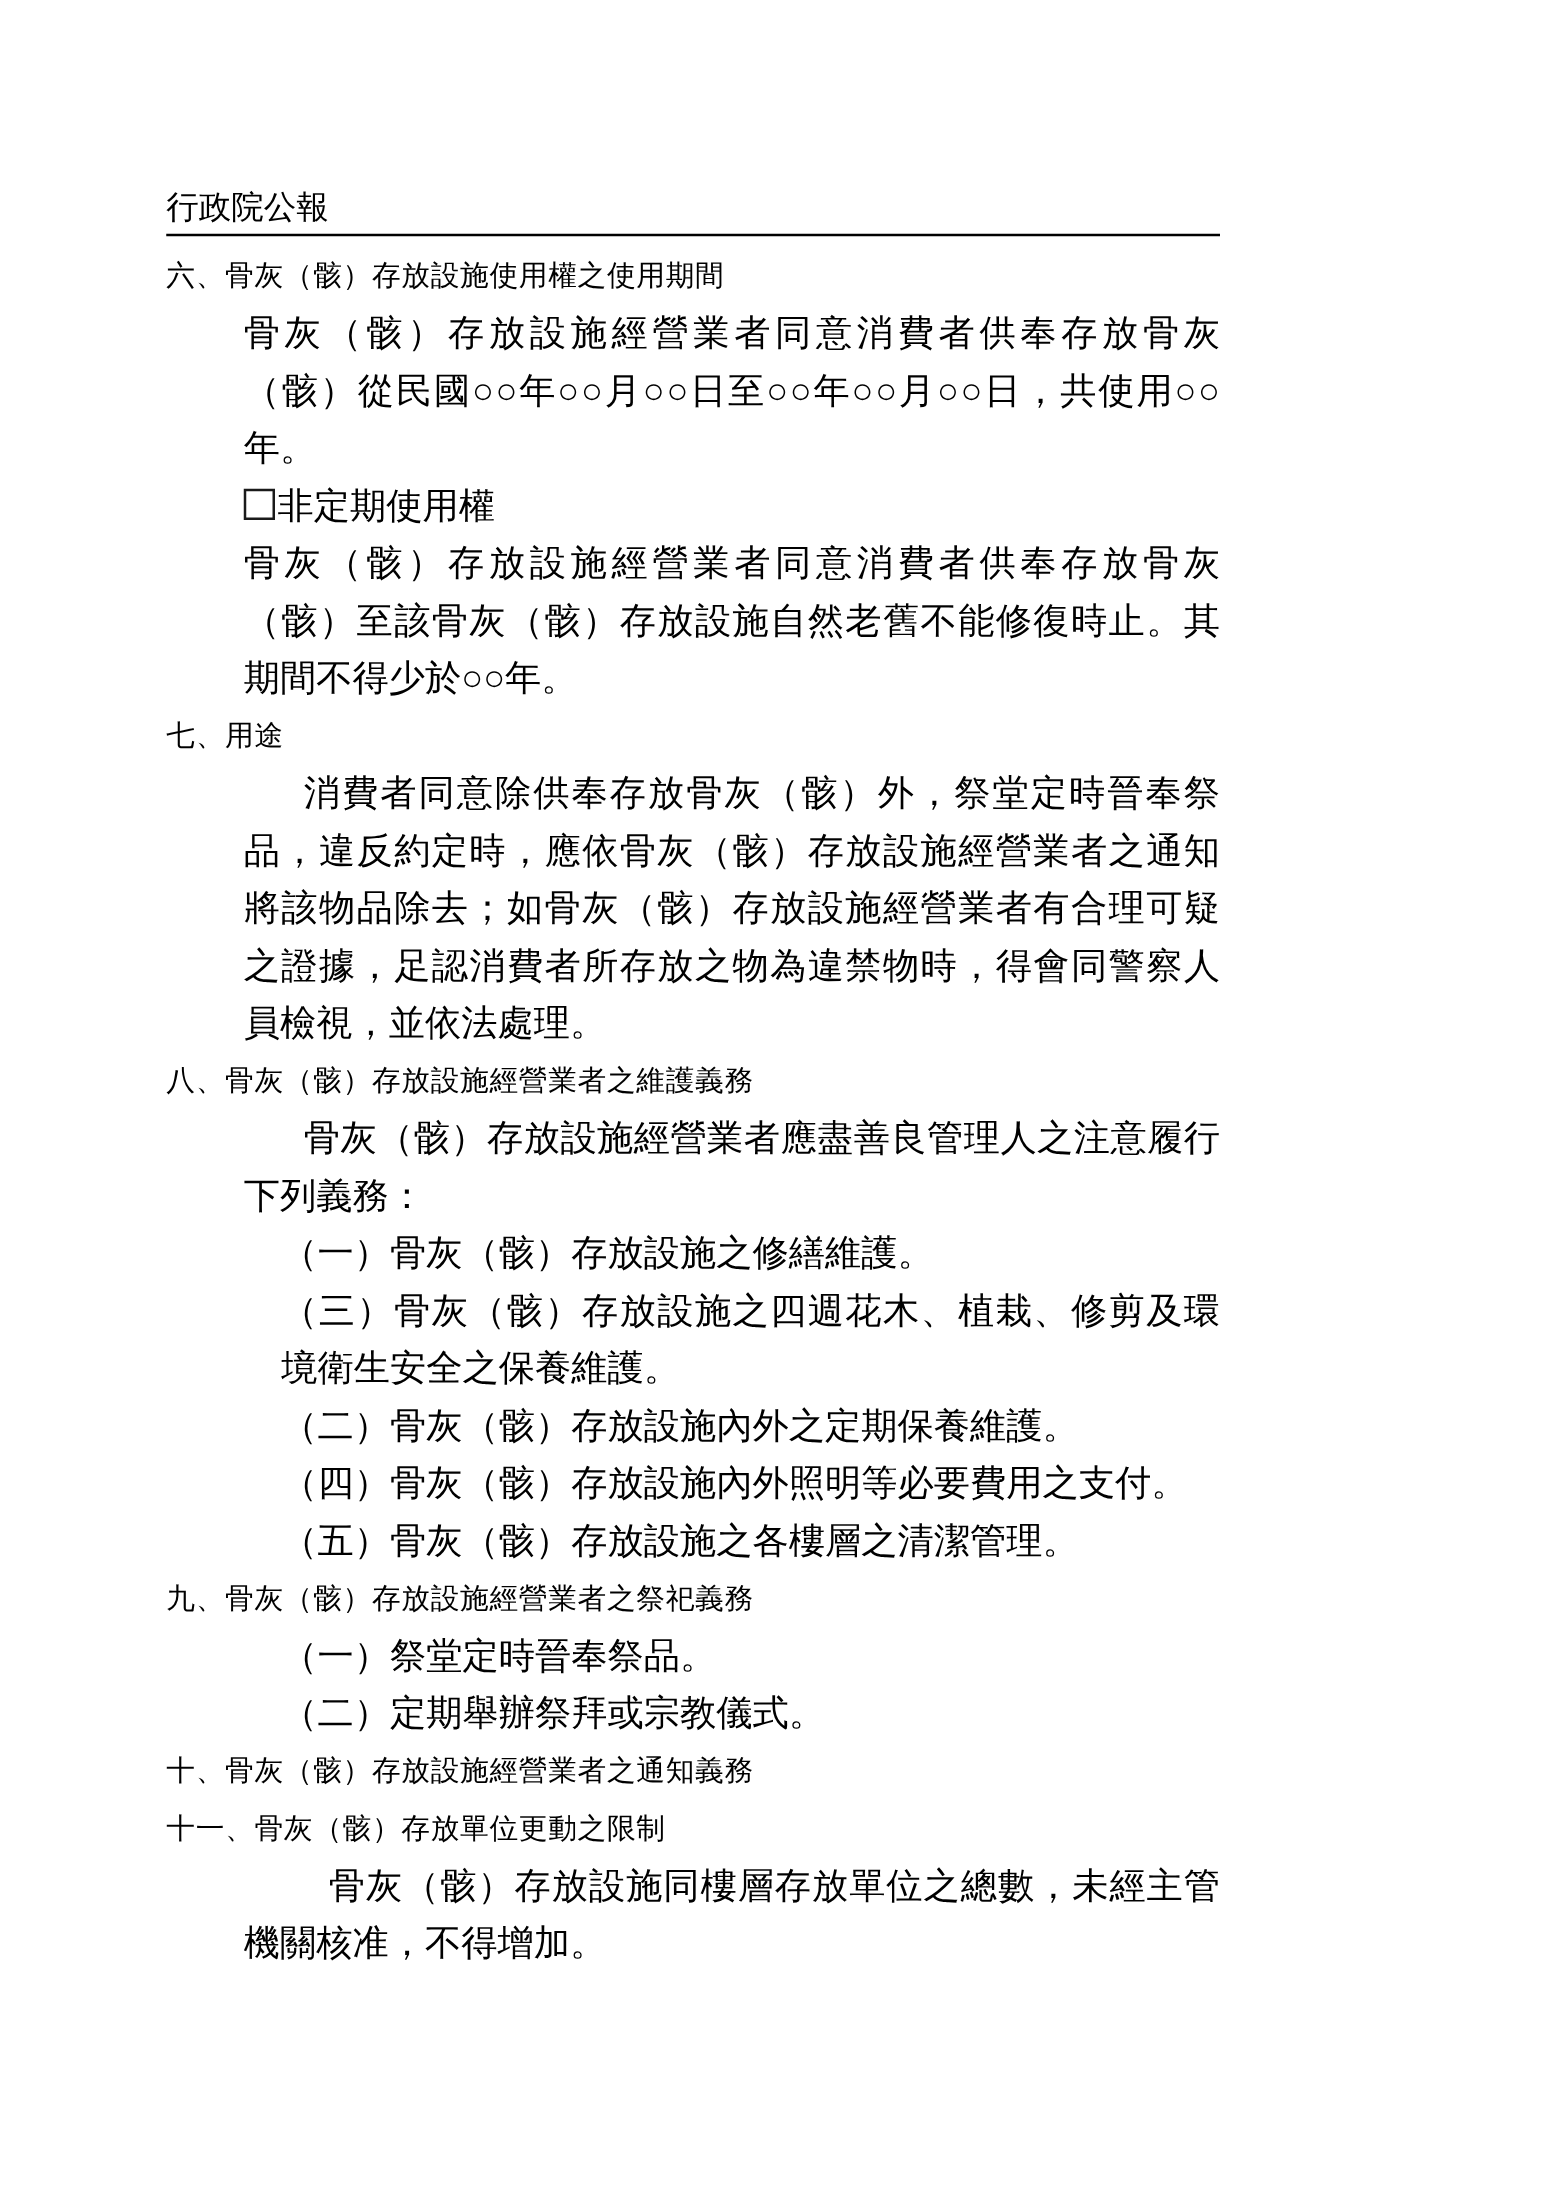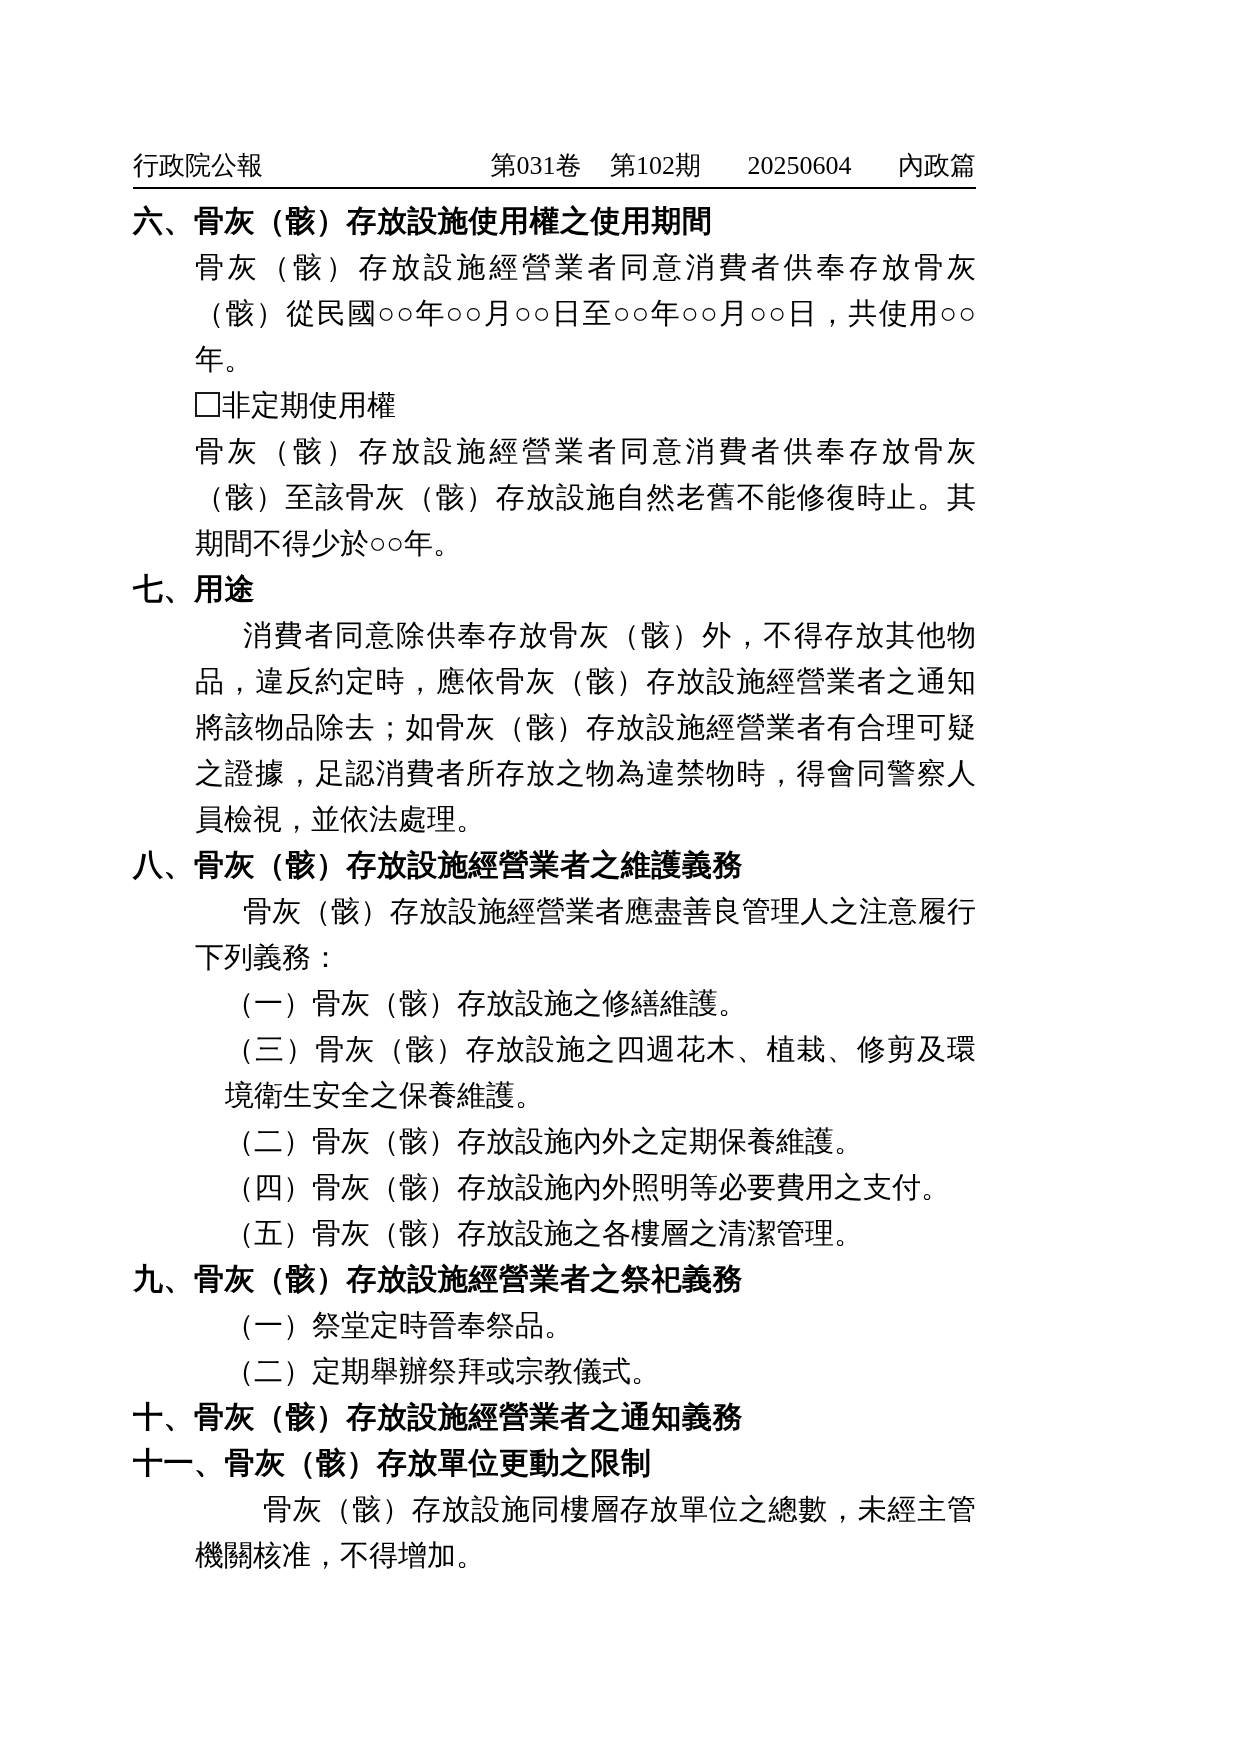--- a/index.html
+++ b/index.html
@@ -13,60 +13,54 @@
   .header {
     display:flex; justify-content:space-between; align-items:flex-end;
     font-size:26px; line-height:32px;
     border-bottom:2px solid #000; padding-bottom:5px;
   }
   .header-right { white-space:nowrap; }
   .header-right .h-item { margin-left:22px; }
   .header-right .h-item.gap-lg { margin-left:40px; }
   .doc-body { padding-top:9px; font-size:29px; line-height:46px; }
   .sec-heading {
-    font-size:30px; font-weight:bold; margin:0; line-height:46px;
+    font-size:23px; font-weight:normal; margin:0; line-height:46px;
     letter-spacing:0.5px;
   }
   .para { margin:0 0 0 62px; text-align:justify; }
   .para.indent-first { text-indent:48px; }
   .para.indent-first-lg { text-indent:68px; }
   .list-item { margin:0 0 0 92px; text-align:justify; }
   .opt-line { margin-left:62px; white-space:nowrap; }
   .cbx {
     display:inline-block; width:25px; height:25px; box-sizing:border-box;
     border:2px solid #1a1a1a; background:#fff;
     vertical-align:-2px; margin-right:2px;
   }
 </style>
 </head>
 <body>
 
 <div class="page">
 
   <div class="header">
     <span>行政院公報</span>
-    <span class="header-right">
-      <span class="h-item">第031卷</span>
-      <span class="h-item">第102期</span>
-      <span class="h-item gap-lg">20250604</span>
-      <span class="h-item gap-lg">內政篇</span>
-    </span>
   </div>
 
   <div class="doc-body">
 
     <div class="sec-heading">六、骨灰（骸）存放設施使用權之使用期間</div>
 
     <p class="para">骨灰（骸）存放設施經營業者同意消費者供奉存放骨灰（骸）從民國○○年○○月○○日至○○年○○月○○日，共使用○○年。</p>
 
     <div class="opt-line"><span class="cbx"></span><span>非定期使用權</span></div>
     <p class="para">骨灰（骸）存放設施經營業者同意消費者供奉存放骨灰（骸）至該骨灰（骸）存放設施自然老舊不能修復時止。其期間不得少於○○年。</p>
 
     <div class="sec-heading">七、用途</div>
-    <p class="para indent-first">消費者同意除供奉存放骨灰（骸）外，不得存放其他物品，違反約定時，應依骨灰（骸）存放設施經營業者之通知將該物品除去；如骨灰（骸）存放設施經營業者有合理可疑之證據，足認消費者所存放之物為違禁物時，得會同警察人員檢視，並依法處理。</p>
+    <p class="para indent-first">消費者同意除供奉存放骨灰（骸）外，祭堂定時晉奉祭品，違反約定時，應依骨灰（骸）存放設施經營業者之通知將該物品除去；如骨灰（骸）存放設施經營業者有合理可疑之證據，足認消費者所存放之物為違禁物時，得會同警察人員檢視，並依法處理。</p>
 
     <div class="sec-heading">八、骨灰（骸）存放設施經營業者之維護義務</div>
     <p class="para indent-first">骨灰（骸）存放設施經營業者應盡善良管理人之注意履行下列義務：</p>
     <p class="list-item">（一）骨灰（骸）存放設施之修繕維護。</p>
     <p class="list-item">（三）骨灰（骸）存放設施之四週花木、植栽、修剪及環境衛生安全之保養維護。</p>
     <p class="list-item">（二）骨灰（骸）存放設施內外之定期保養維護。</p>
     <p class="list-item">（四）骨灰（骸）存放設施內外照明等必要費用之支付。</p>
     <p class="list-item">（五）骨灰（骸）存放設施之各樓層之清潔管理。</p>
 
     <div class="sec-heading">九、骨灰（骸）存放設施經營業者之祭祀義務</div>

